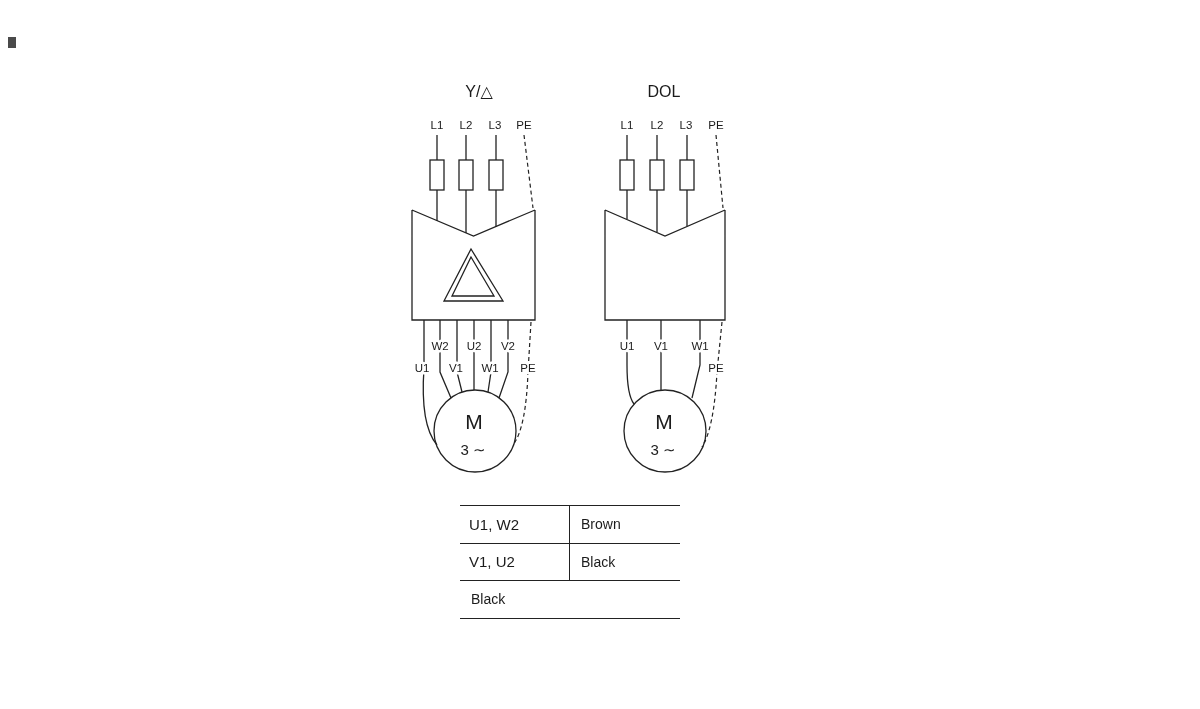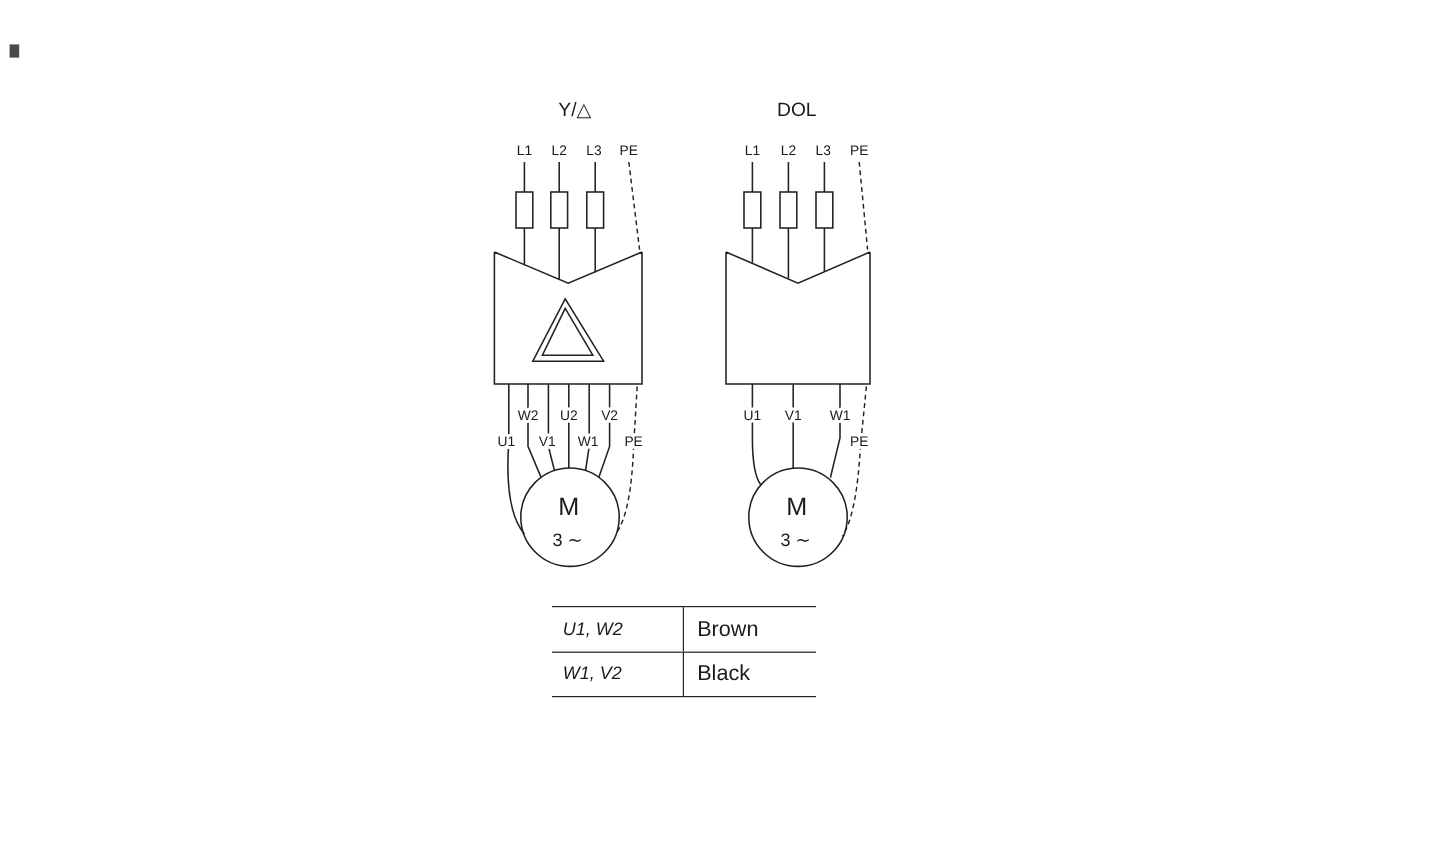--- a/index.html
+++ b/index.html
@@ -51,28 +51,27 @@
     align-items: stretch;
   }
   .tcell-l {
     width: 110px;
     box-sizing: border-box;
     padding-left: 9px;
     border-right: 1.5px solid #222;
     display: flex;
     align-items: center;
     font-size: 15px;
-    font-style: italic;
   }
   .tcell-r {
     box-sizing: border-box;
     padding-left: 11px;
     display: flex;
     align-items: center;
-    font-size: 18px;
+    font-size: 14px;
   }
 </style>
 </head>
 <body>
 
 <div class="stage">
 
   <svg width="1200" height="709" viewBox="0 0 1200 709">
 
     <rect x="8" y="37" width="8" height="11" fill="#4a4a4a"></rect>
@@ -151,18 +150,21 @@
       <text class="motor-ph" x="663" y="455" text-anchor="middle">3 ∼</text>
     </g>
   </svg>
 
   <div class="color-table">
     <div class="trow">
       <div class="tcell-l">U1, W2</div>
       <div class="tcell-r">Brown</div>
     </div>
     <div class="trow">
-      <div class="tcell-l">W1, V2</div>
+      <div class="tcell-l">V1, U2</div>
+      <div class="tcell-r">Black</div>
+    </div>
+    <div class="trow">
       <div class="tcell-r">Black</div>
     </div>
   </div>
 
 </div>
 
 </body></html>

